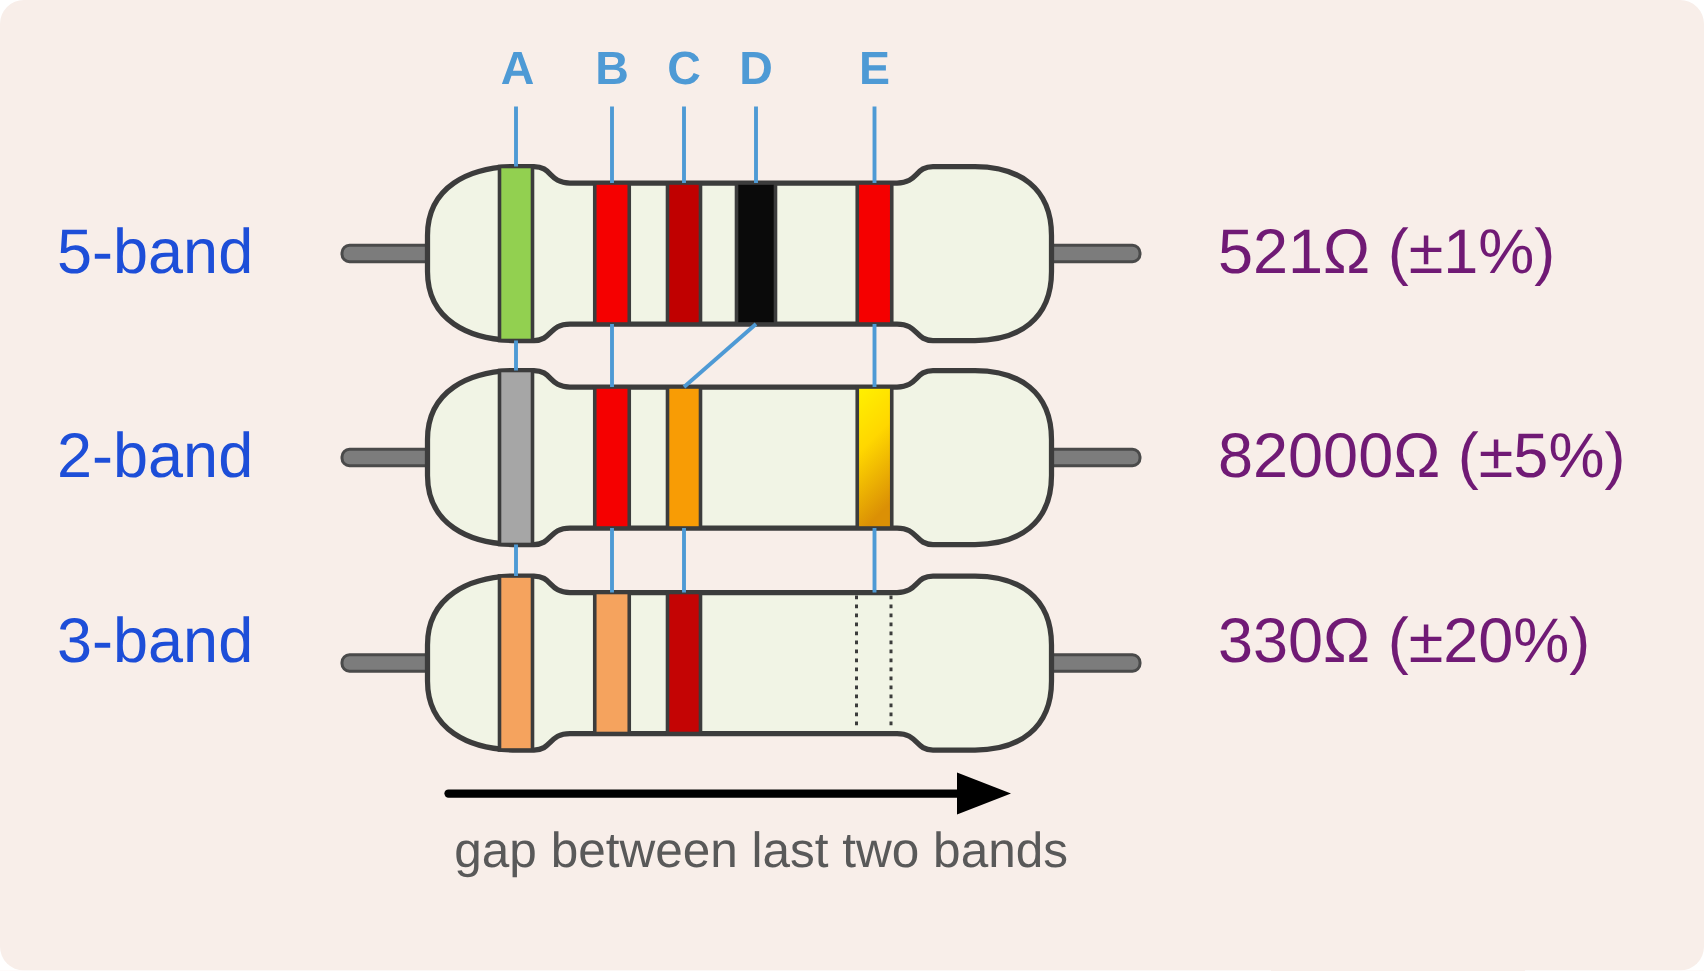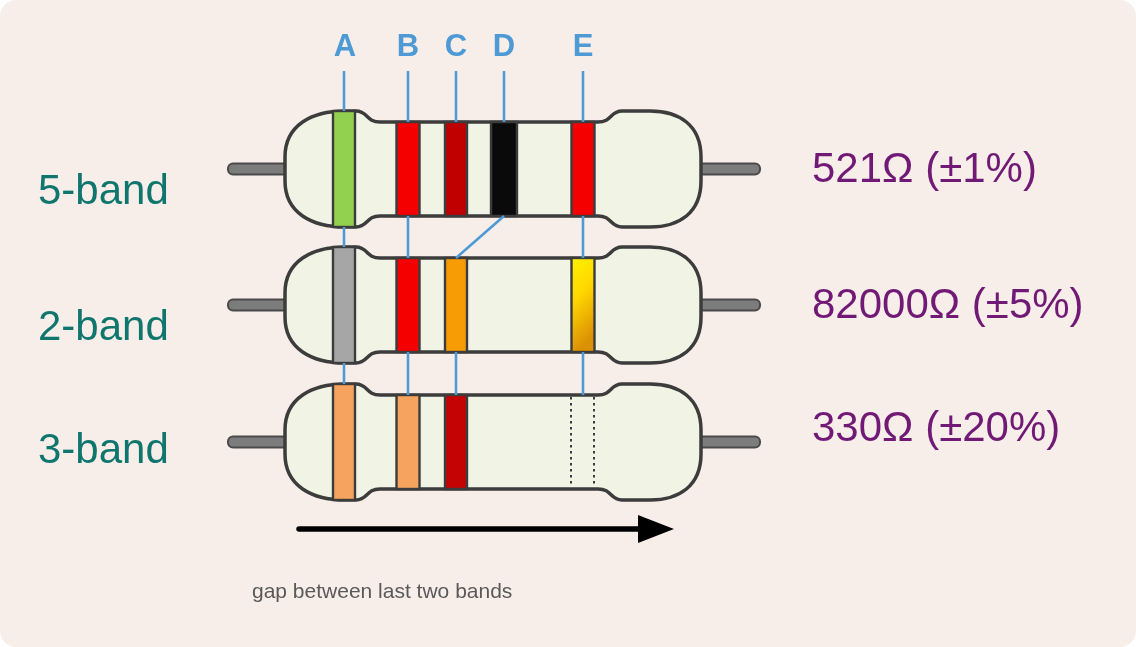--- a/index.html
+++ b/index.html
@@ -15,33 +15,33 @@
   .band-letter{
     position:absolute;top:28px;
     transform:translateX(-50%);
     font-size:31px;font-weight:bold;color:#4E9AD5;
     letter-spacing:0;
   }
   .lt-0{left:345px;} .lt-1{left:408px;} .lt-2{left:456px;} .lt-3{left:504px;} .lt-4{left:583px;}
   .row-label{
     position:absolute;left:38px;
     transform:translateY(-52%);
-    font-size:42px;color:#0f766e;margin-top:22px;
+    font-size:42px;color:#1d4ed8;
   }
   .row-value{
     position:absolute;left:812px;
     transform:translateY(-52%);
     font-size:42px;color:#701a75;
     white-space:nowrap;
   }
   .r0{top:169px;} .r1{top:305px;} .r2{top:428px;}
   .caption{
     position:absolute;left:252px;top:548px;width:460px;
-    text-align:left;
-    font-size:21px;line-height:37px;color:#595959;margin-top:24px;
+    text-align:right;
+    font-size:33px;line-height:37px;color:#595959;
   }
 </style>
 </head>
 <body>
 
 <div class="frame">
 
   <svg id="diagram-svg" width="1136" height="647" viewBox="0 0 1136 647">
       <defs>
         <linearGradient id="goldGrad" x1="0" y1="0" x2="0.25" y2="1">

